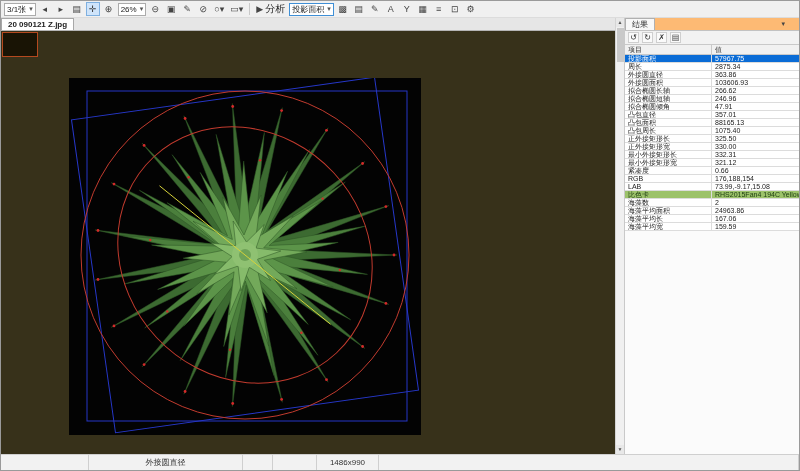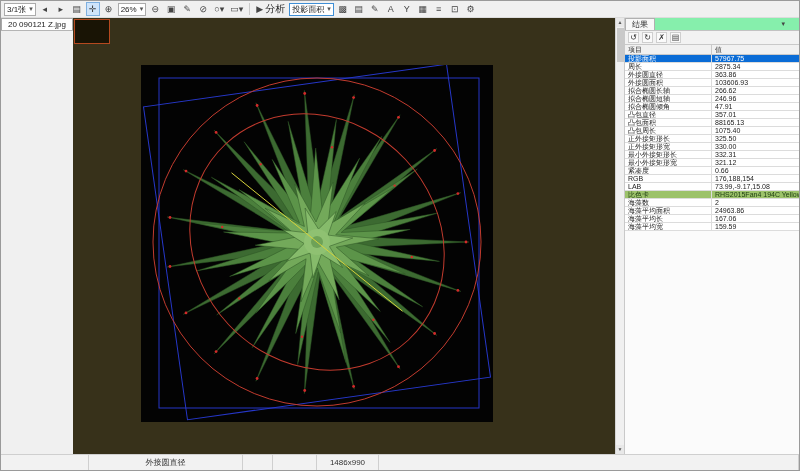--- a/index.html
+++ b/index.html
@@ -17,37 +17,37 @@
   .tbtn .glyph{font-size:9px;line-height:12px;}
   .tbtn .tlabel{font-size:10px;margin-left:2px;color:#222;}
   .tbtn.active{background:#cfe4fa;border:1px solid #7fb0e0;}
   .combo{height:13px;background:#fff;border:1px solid #ababab;display:flex;align-items:center;
          font-size:8px;color:#222;padding:0 2px;gap:3px;}
   .combo.accent{border:1px solid #3f8fd6;}
   .combo .combo-arrow{font-size:7px;color:#555;}
   .sep{width:1px;height:12px;background:#c9c9c9;margin:0 2px;}
   
   .main{flex:1;display:flex;min-height:0;}
-  .left{width:616px;display:flex;flex-direction:row;}
+  .left{width:616px;display:flex;flex-direction:column;font-weight:bold;}
   .tabbar{height:13px;background:#e6e6e6;display:flex;align-items:flex-end;border-bottom:1px solid #b5b5b5;}
   .tab{height:12px;background:#fff;border:1px solid #a8a8a8;border-bottom:none;font-size:8px;
        line-height:11px;padding:0 6px;color:#222;}
   .canvas{flex:1;position:relative;background:#37311a;overflow:hidden;}
   .thumb{position:absolute;left:1px;top:1px;width:36px;height:25px;background:#191405;
          border:1px solid #b5491f;}
   #plantwrap{position:absolute;left:68px;top:47px;width:352px;height:357px;}
   
   .vscroll{width:9px;background:#f0f0f0;border-left:1px solid #d4d4d4;display:flex;
            flex-direction:column;align-items:center;}
   .vbtn{width:9px;height:9px;font-size:5px;line-height:9px;text-align:center;color:#555;background:#e8e8e8;}
   .vthumb{width:7px;height:34px;background:#c9c9c9;margin-top:1px;}
   .vspacer{flex:1;}
   
   .panel{width:175px;background:#f2f2f2;display:flex;flex-direction:column;border-left:1px solid #c9c9c9;}
-  .ptabbar{height:13px;background:#86efac;display:flex;align-items:flex-end;justify-content:space-between;
+  .ptabbar{height:13px;background:#fdba74;display:flex;align-items:flex-end;justify-content:space-between;
            border-bottom:1px solid #c2c2c2;padding-right:14px;}
   .ptab{height:12px;background:#f8f8f8;border:1px solid #b0b0b0;border-bottom:none;font-size:8px;
         line-height:11px;padding:0 6px;color:#222;}
   .ppin{font-size:7px;color:#444;line-height:12px;}
   .ptoolbar{height:13px;display:flex;align-items:center;gap:3px;padding:0 3px;background:#f2f2f2;}
   .pbtn{width:11px;height:11px;font-size:8px;line-height:10px;text-align:center;color:#333;
         border:1px solid #cfcfcf;background:#fafafa;}
   .phead{display:flex;height:11px;background:#f1f1f1;border-top:1px solid #c9c9c9;border-bottom:1px solid #c9c9c9;}
   .phead div{font-size:7px;line-height:10px;color:#333;padding-left:3px;}
   .phname{width:87px;border-right:1px solid #c9c9c9;}

